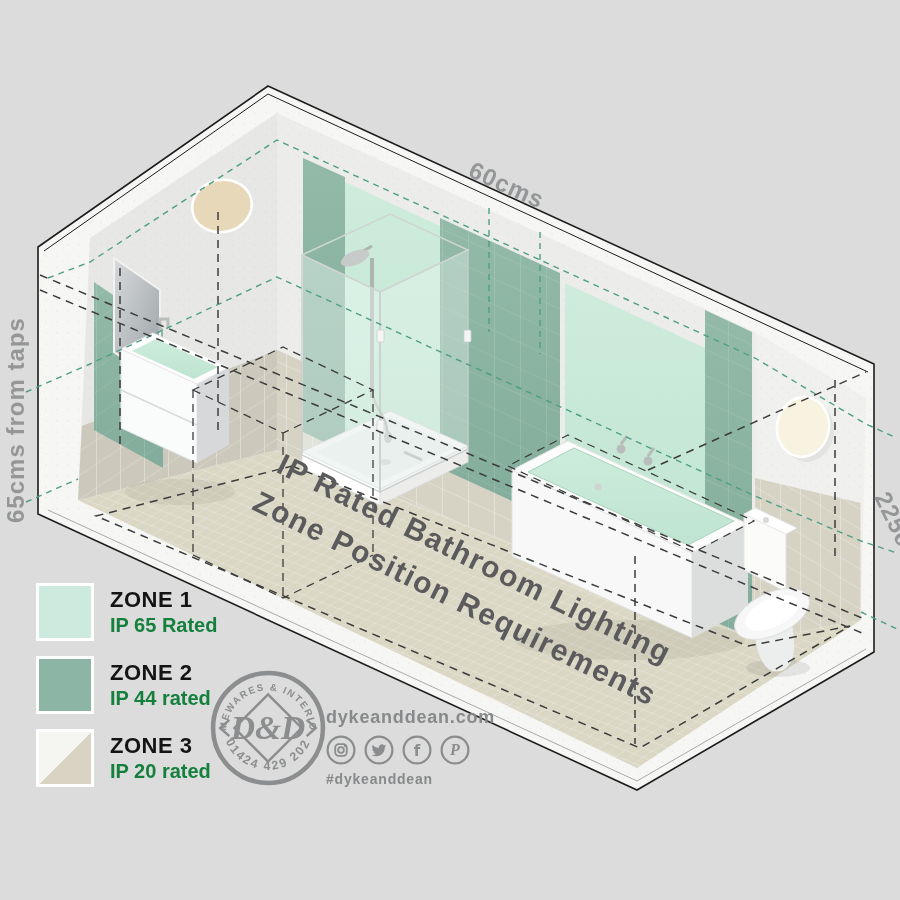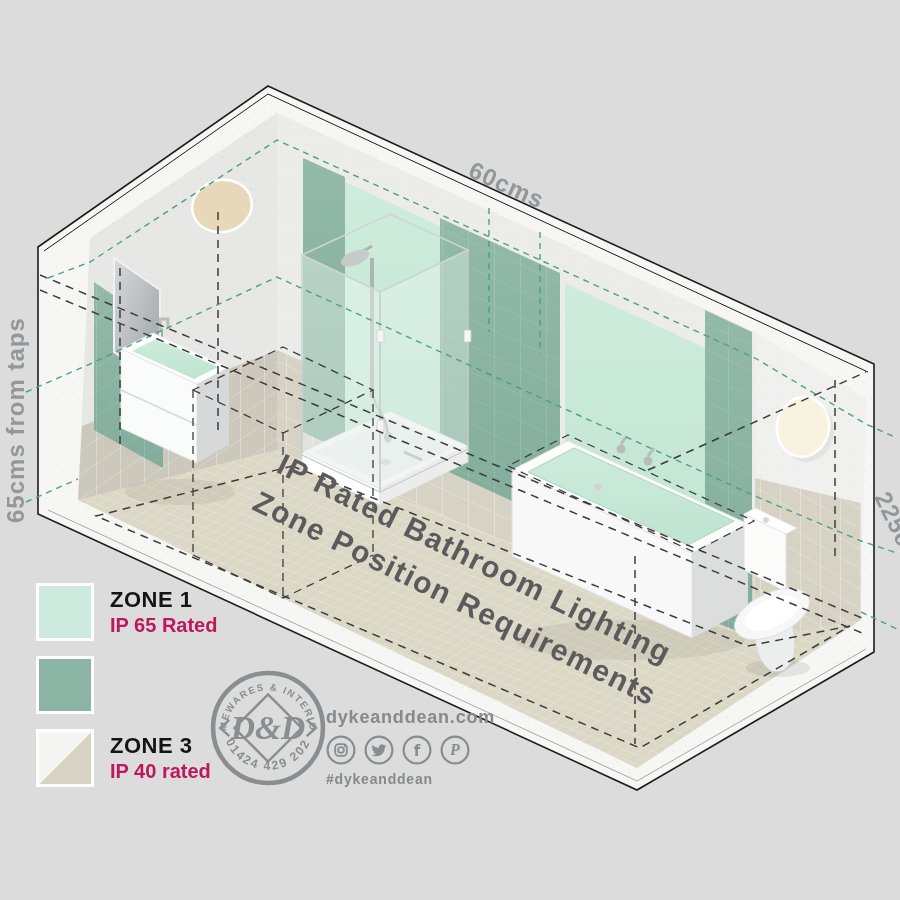--- a/index.html
+++ b/index.html
@@ -11,21 +11,21 @@
   .floor-title{font:700 30px "Liberation Sans",sans-serif;fill:#5b5b5d;letter-spacing:1.5px;}
   
   .legend{position:absolute;left:36px;top:584px;width:310px;}
   .legend-row{display:flex;align-items:center;margin-bottom:17px;height:56px;}
   .swatch{width:52px;height:52px;border:3px solid #ffffff;flex:0 0 auto;}
   .swatch.z1{background:#cdeade;}
   .swatch.z2{background:#8db5a5;}
   .swatch.z3{background:linear-gradient(135deg,#f5f5f1 0 50%,#d9d3c4 50% 100%);}
   .legend-text{margin-left:16px;line-height:1.25;}
   .legend-zone{font-size:22px;font-weight:700;color:#141414;letter-spacing:.5px;}
-  .legend-rating{font-size:20px;font-weight:700;color:#be185d;}
+  .legend-rating{font-size:20px;font-weight:700;color:#15803d;}
   
   .badge{position:absolute;left:209px;top:669px;width:118px;height:118px;}
   .badge-arc{font:700 9.5px "Liberation Sans",sans-serif;fill:#8b8d8e;letter-spacing:1.6px;}
   .badge-phone{font:700 12px "Liberation Sans",sans-serif;fill:#8b8d8e;letter-spacing:2px;}
   .badge-mono{font:italic 700 33px "Liberation Serif",serif;fill:#8b8d8e;}
   .brand-col{position:absolute;left:326px;top:707px;}
   .brand-site{font-size:18px;font-weight:700;color:#87898a;letter-spacing:.8px;}
   .social-row{display:flex;gap:8px;margin:7px 0 6px 0;}
   .social-row svg{display:block;}
   .brand-tag{font-size:14px;font-weight:700;color:#87898a;letter-spacing:.8px;}
@@ -222,26 +222,30 @@
 <div class="legend">
   <div class="legend-row">
     <div class="swatch z1"></div>
     <div class="legend-text">
       <div class="legend-zone">ZONE 1</div>
       <div class="legend-rating">IP 65 Rated</div>
     </div>
   </div>
   <div class="legend-row">
     <div class="swatch z2"></div>
+    <div class="legend-text">
+      <div class="legend-zone">ZONE 2</div>
+      <div class="legend-rating">IP 44 rated</div>
+    </div>
   </div>
   <div class="legend-row">
     <div class="swatch z3"></div>
     <div class="legend-text">
       <div class="legend-zone">ZONE 3</div>
-      <div class="legend-rating">IP 40 rated</div>
+      <div class="legend-rating">IP 20 rated</div>
     </div>
   </div>
 </div>
 
 <svg class="badge" viewBox="0 0 116 116">
   <defs>
     <path id="arcTop" d="M17,62 A41,41 0 0 1 99,62"></path>
     <path id="arcBot" d="M13,54 A45,45 0 0 0 103,54"></path>
   </defs>
   <circle cx="58" cy="58" r="54" fill="none" stroke="#8b8d8e" stroke-width="4.5"></circle>

